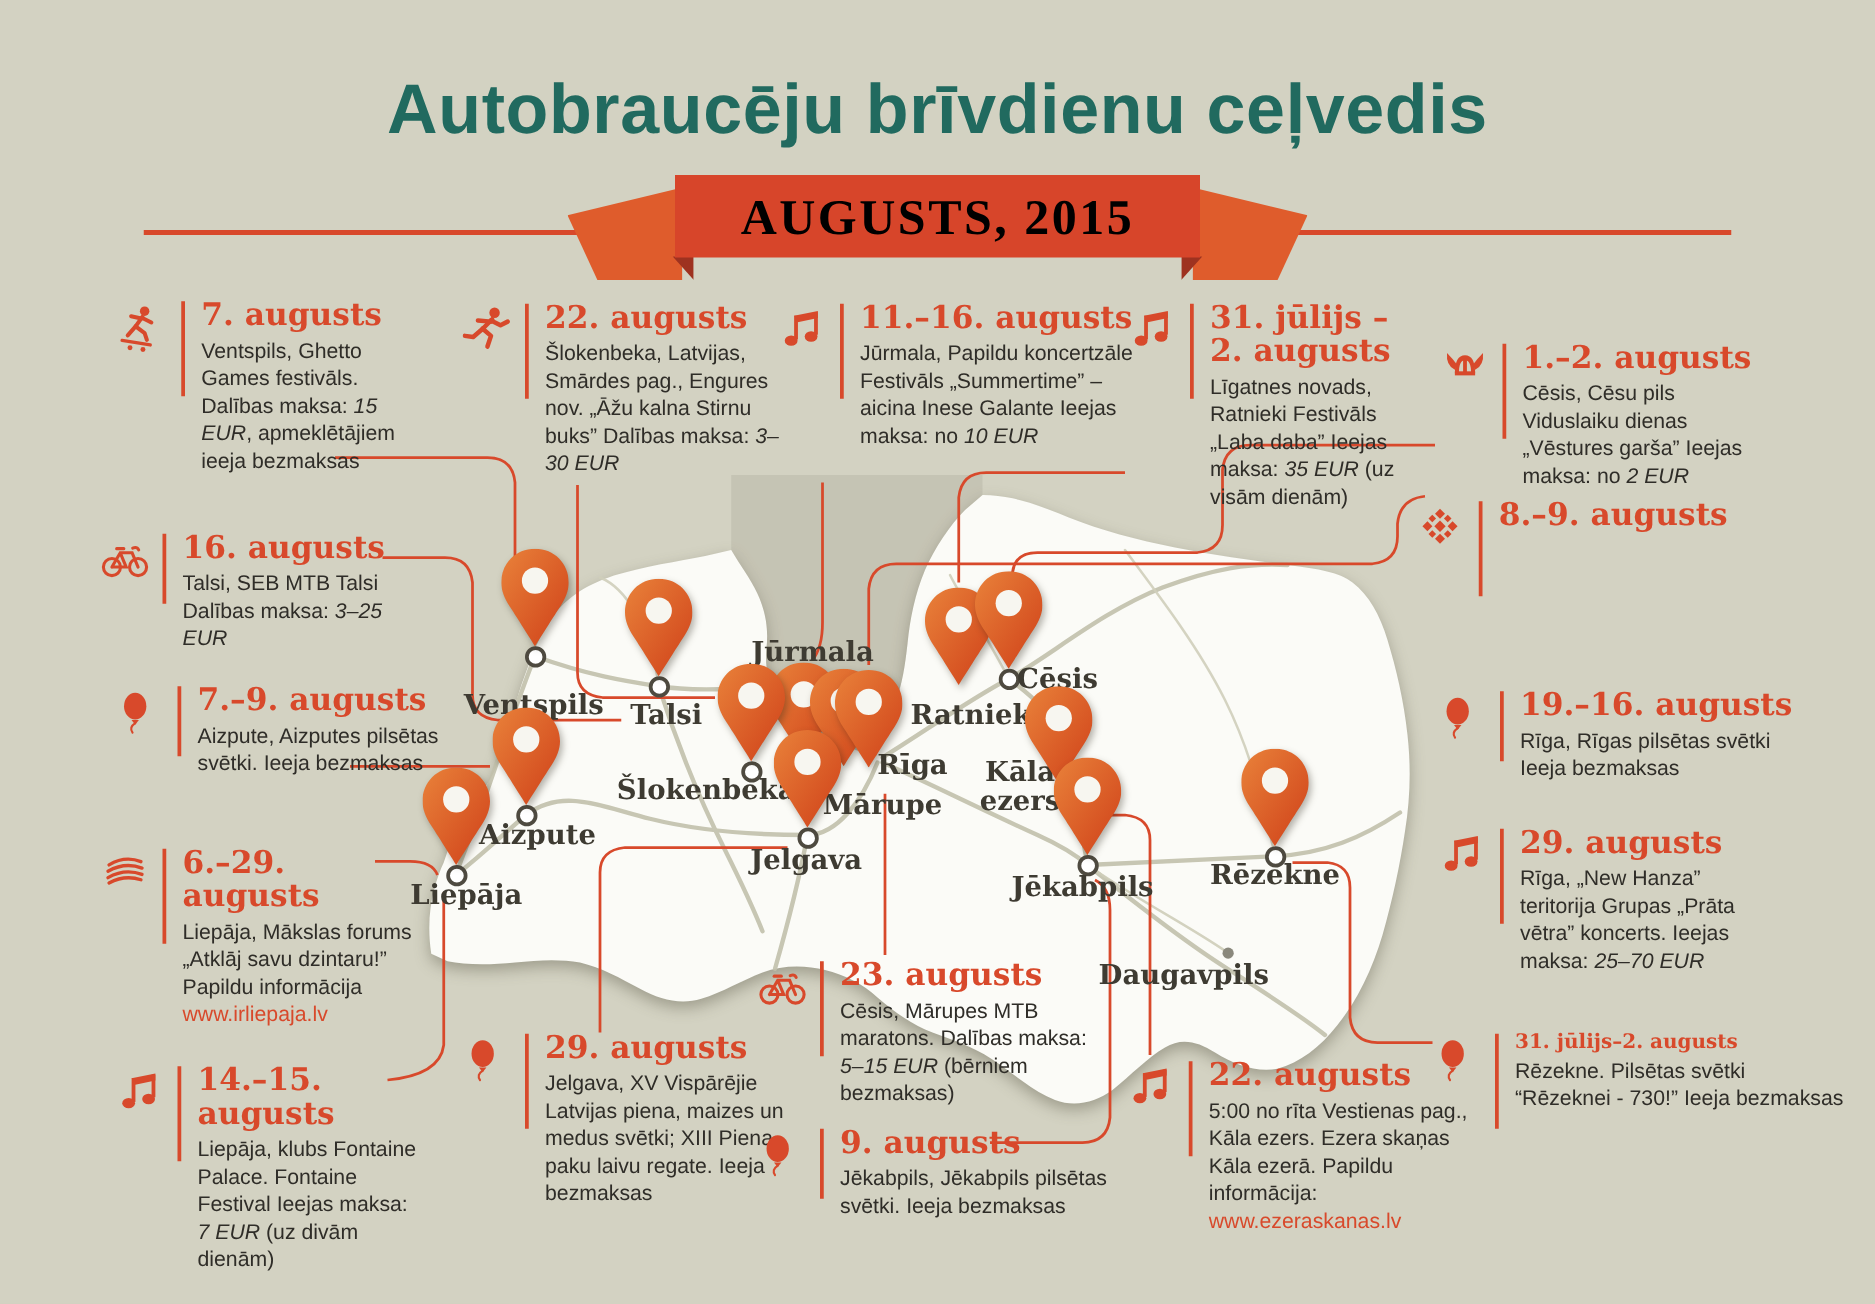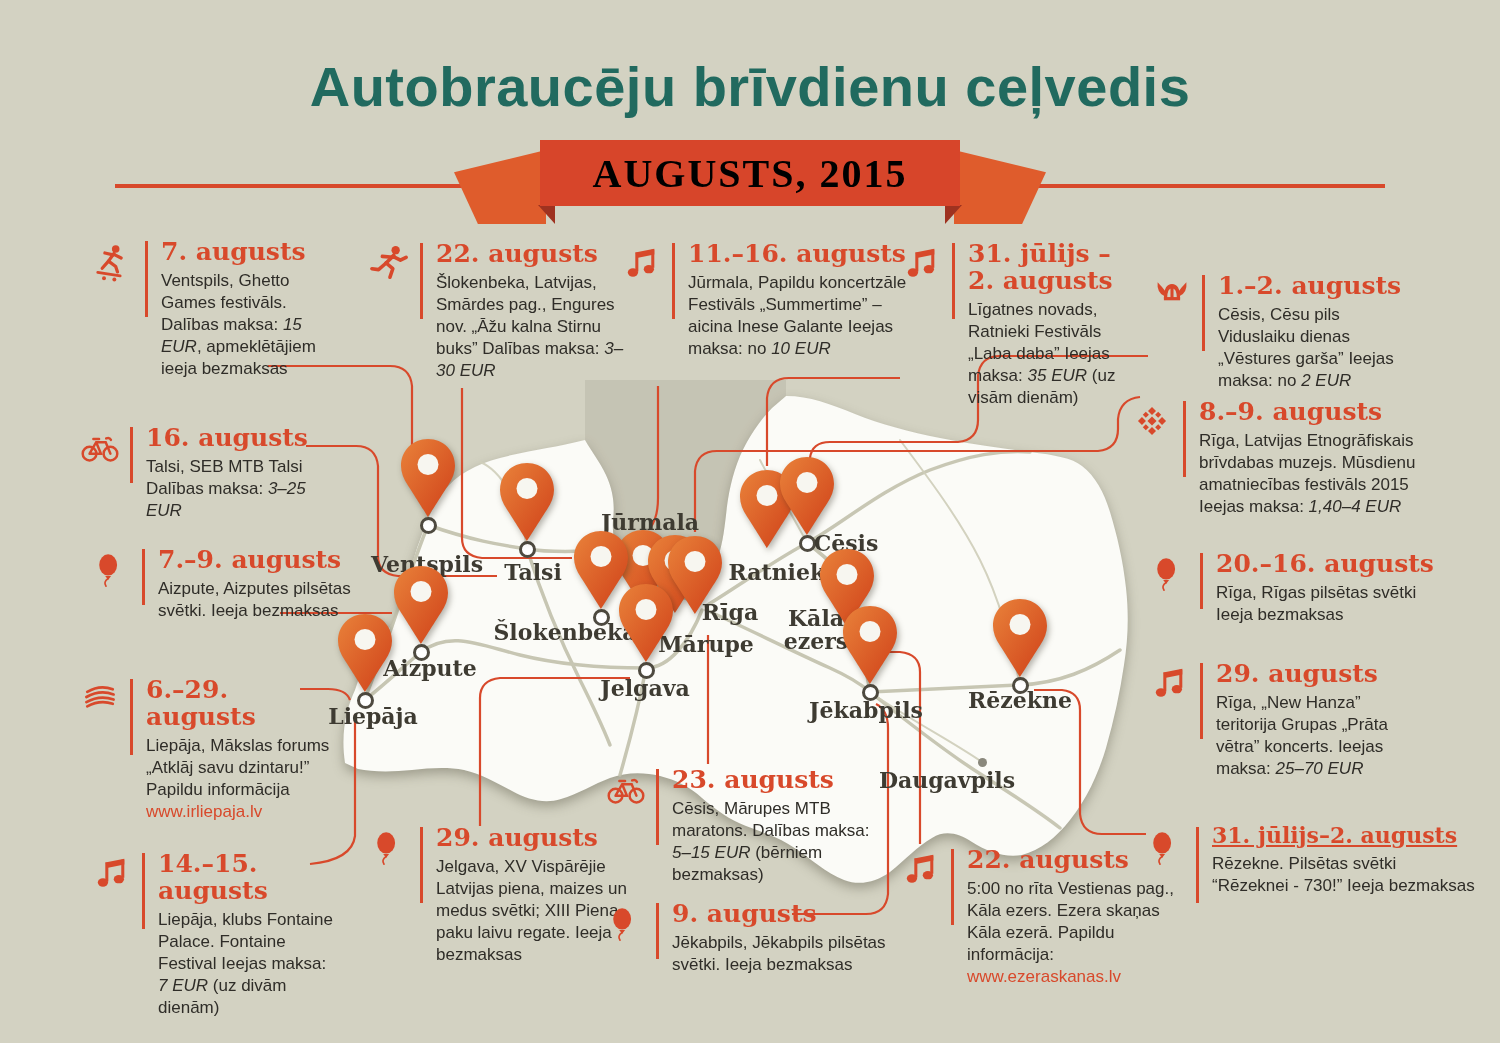--- a/index.html
+++ b/index.html
@@ -43,21 +43,21 @@
   #e1{left:95px;top:238px;width:250px;}   #e2{left:370px;top:240px;width:255px;}
   #e3{left:622px;top:240px;width:285px;}  #e4{left:902px;top:240px;width:235px;}
   #e5{left:1152px;top:240px;width:255px;margin-top:32px;} #e6{left:80px;top:424px;width:265px;}
   #e7{left:92px;top:546px;width:265px;}   #e8{left:80px;top:676px;width:250px;}
   #e9{left:92px;top:850px;width:245px;justify-content:flex-end;}   #e10{left:1133px;top:398px;width:290px;}
   #e11{left:1150px;top:550px;width:300px;}#e12{left:1150px;top:660px;width:265px;}
   #e13{left:1146px;top:824px;width:330px;}#e14{left:370px;top:824px;width:260px;}
   #e15{left:606px;top:766px;width:280px;} #e16{left:606px;top:900px;width:280px;}
   #e17{left:901px;top:846px;width:280px;}
   #e6 .event-divider,#e7 .event-divider,#e11 .event-divider,#e16 .event-divider{height:56px;}
-  #e13 .event-date{font-size:22px;text-decoration:underline;}
+  #e13 .event-date{font-size:16px;}
 </style>
 </head>
 <body>
 
 <div class="page">
 
   <div class="title">Autobraucēju brīvdienu ceļvedis</div>
   <div class="banner-line"></div>
   <div class="ribbon-tail left"></div>
   <div class="ribbon-tail right"></div>
@@ -425,36 +425,35 @@
               <path d="M13.5 10.3 L16.7 13.5 L13.5 16.7 L10.3 13.5 Z"></path>
               <path d="M26.5 10.3 L29.7 13.5 L26.5 16.7 L23.3 13.5 Z"></path>
               <path d="M13.5 23.3 L16.7 26.5 L13.5 29.7 L10.3 26.5 Z"></path>
               <path d="M26.5 23.3 L29.7 26.5 L26.5 29.7 L23.3 26.5 Z"></path>
             </g>
           </svg>
         </div>
         <div class="event-divider"></div>
         <div class="event-body">
           <div class="event-date">8.–9. augusts</div>
-          <div class="event-text"><span class="seg-n">Rīga, Latvijas Etnogrāfiskais brīvdabas muzejs. </span><span class="seg-b">Mūsdienu amatniecības festivāls 2015</span><span class="seg-n"> Ieejas maksa: </span><span class="seg-i">1,40–4 EUR</span></div>
         </div>
       </div>
       <div class="event" id="e11">
         <div class="event-icon">
           <svg width="34" height="40" viewBox="0 0 40 40">
             <g fill="#d8492b">
               <ellipse cx="19" cy="14" rx="10.5" ry="12.5"></ellipse>
               <path d="M15.5 27 L22.5 27 L19 31.5 Z"></path>
             </g>
             <path d="M19 30 Q13 34 16.5 39" stroke="#d8492b" stroke-width="2" fill="none" stroke-linecap="round"></path>
           </svg>
         </div>
         <div class="event-divider"></div>
         <div class="event-body">
-          <div class="event-date">20.–16. augusts</div>
+          <div class="event-date">19.–16. augusts</div>
           <div class="event-text"><span class="seg-n">Rīga, </span><span class="seg-b">Rīgas pilsētas svētki</span><span class="seg-n"> Ieeja bezmaksas</span></div>
         </div>
       </div>
       <div class="event" id="e12">
         <div class="event-icon">
           <svg width="38" height="38" viewBox="0 0 40 40">
             <g fill="#d8492b">
               <path d="M14 9 L34 5 L34 11 L17 14.5 Z"></path>
               <rect x="14" y="9" width="3.2" height="20"></rect>
               <rect x="30.8" y="6" width="3.2" height="19"></rect>

